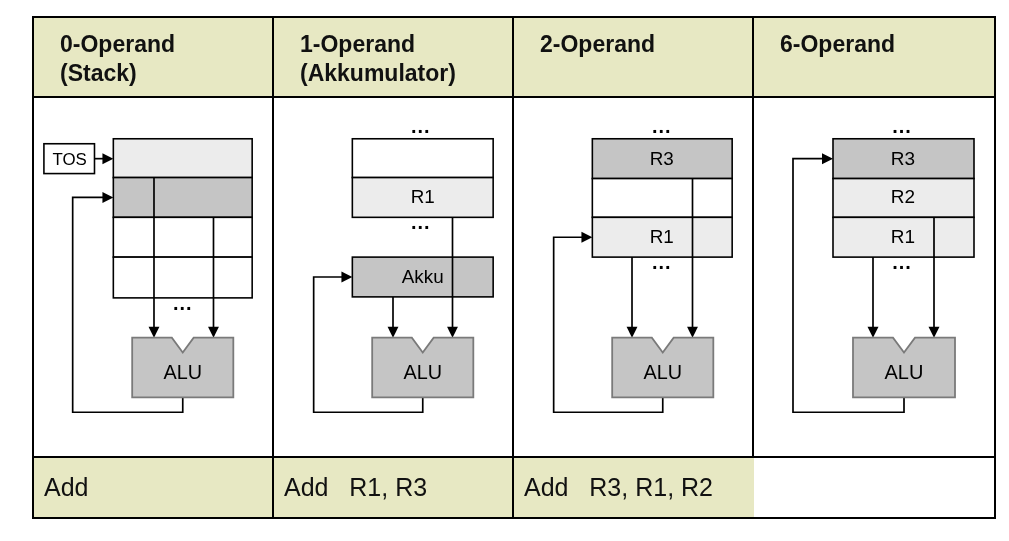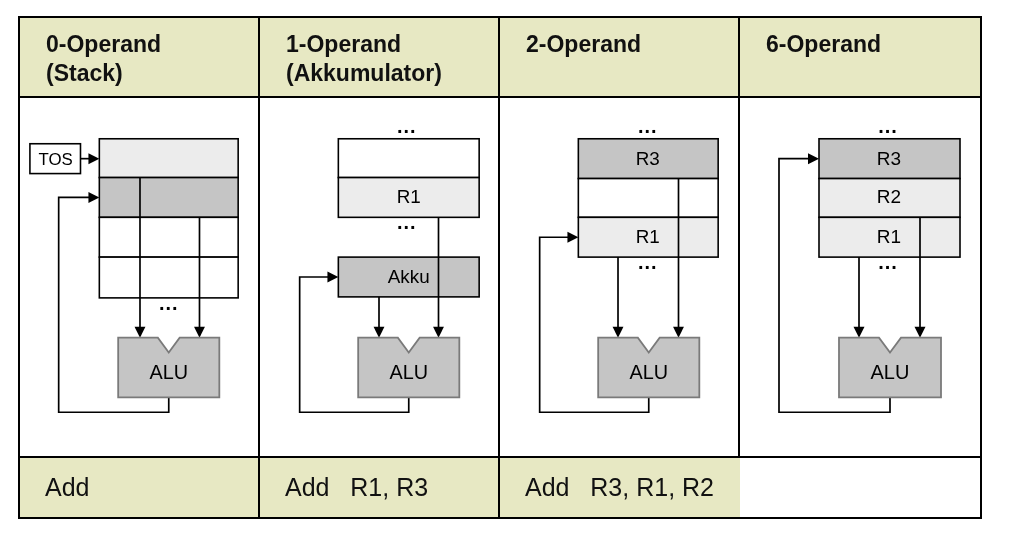--- a/index.html
+++ b/index.html
@@ -6,21 +6,21 @@
   body { background: #fff; font-family: "Liberation Sans", sans-serif; }
   .canvas {
     position: relative;
     width: 1009px;
     height: 541px;
     background: #ffffff;
     overflow: hidden;
   }
   .arch-table {
     position: absolute;
-    left: 18px;
+    left: 32px;
     top: 16px;
     display: grid;
     grid-template-columns: repeat(4, 240px);
     grid-template-rows: 80px 360px 59px;
     border: 2px solid var(--table-border);
     background: #fff;
   }
   .cell { background: #fff; }
   .cell.rb { border-right: 2px solid var(--table-border); }
   .cell.bb { border-bottom: 2px solid var(--table-border); }
@@ -29,21 +29,21 @@
     padding: 12px 8px 0 26px;
     font-weight: bold;
     font-size: 23px;
     line-height: 29px;
     color: #111;
   }
   .ftr {
     background: var(--header-bg);
     display: flex;
     align-items: center;
-    padding-left: 25px;
+    padding-left: 10px;
     font-size: 25px;
     color: #111;
     white-space: pre;
     text-align: center;
   }
   .body-cell svg { display: block; width: 100%; height: 100%; }
 
   .wire { stroke: var(--line); stroke-width: 1.7px; fill: none; }
   .head { fill: var(--line); stroke: none; }
   .box  { stroke: var(--line); stroke-width: 1.6px; }

